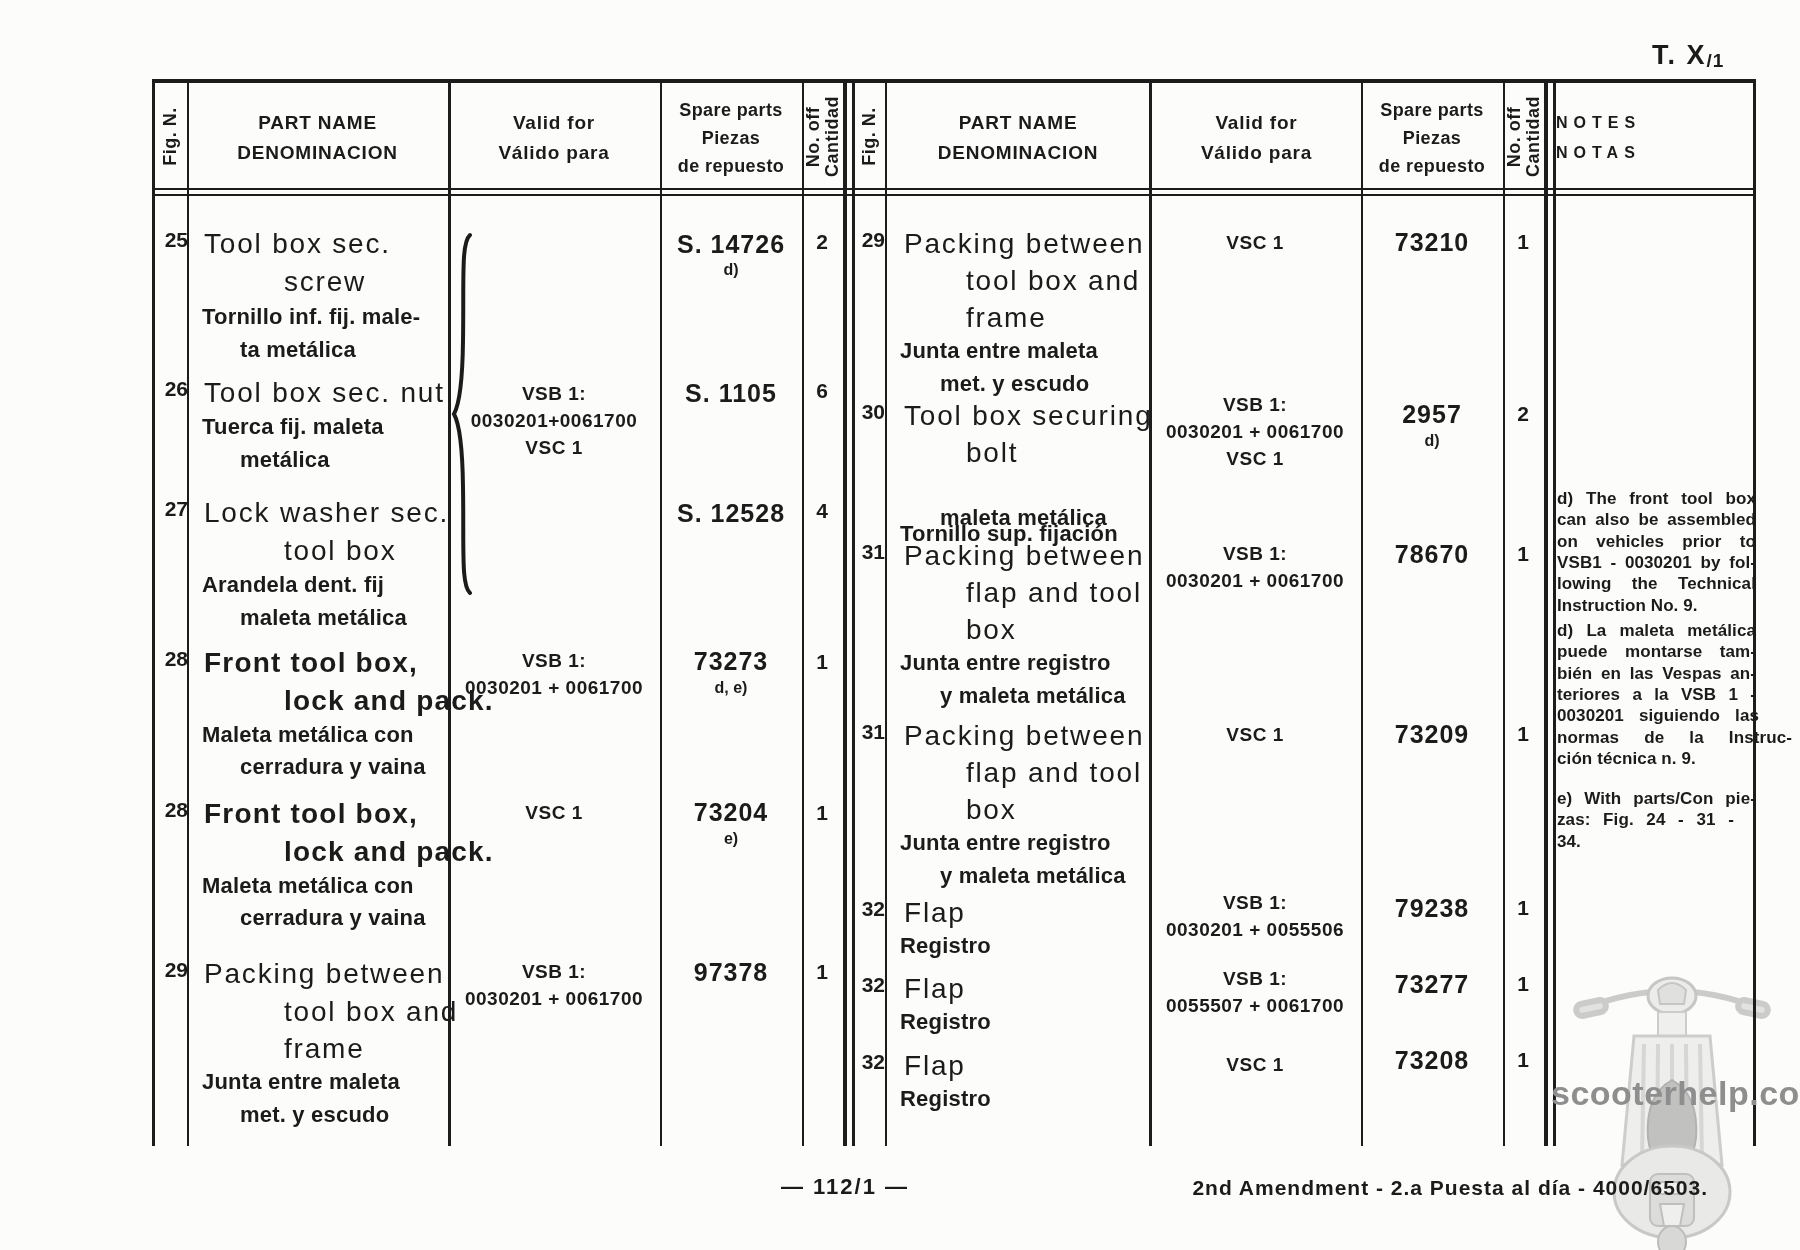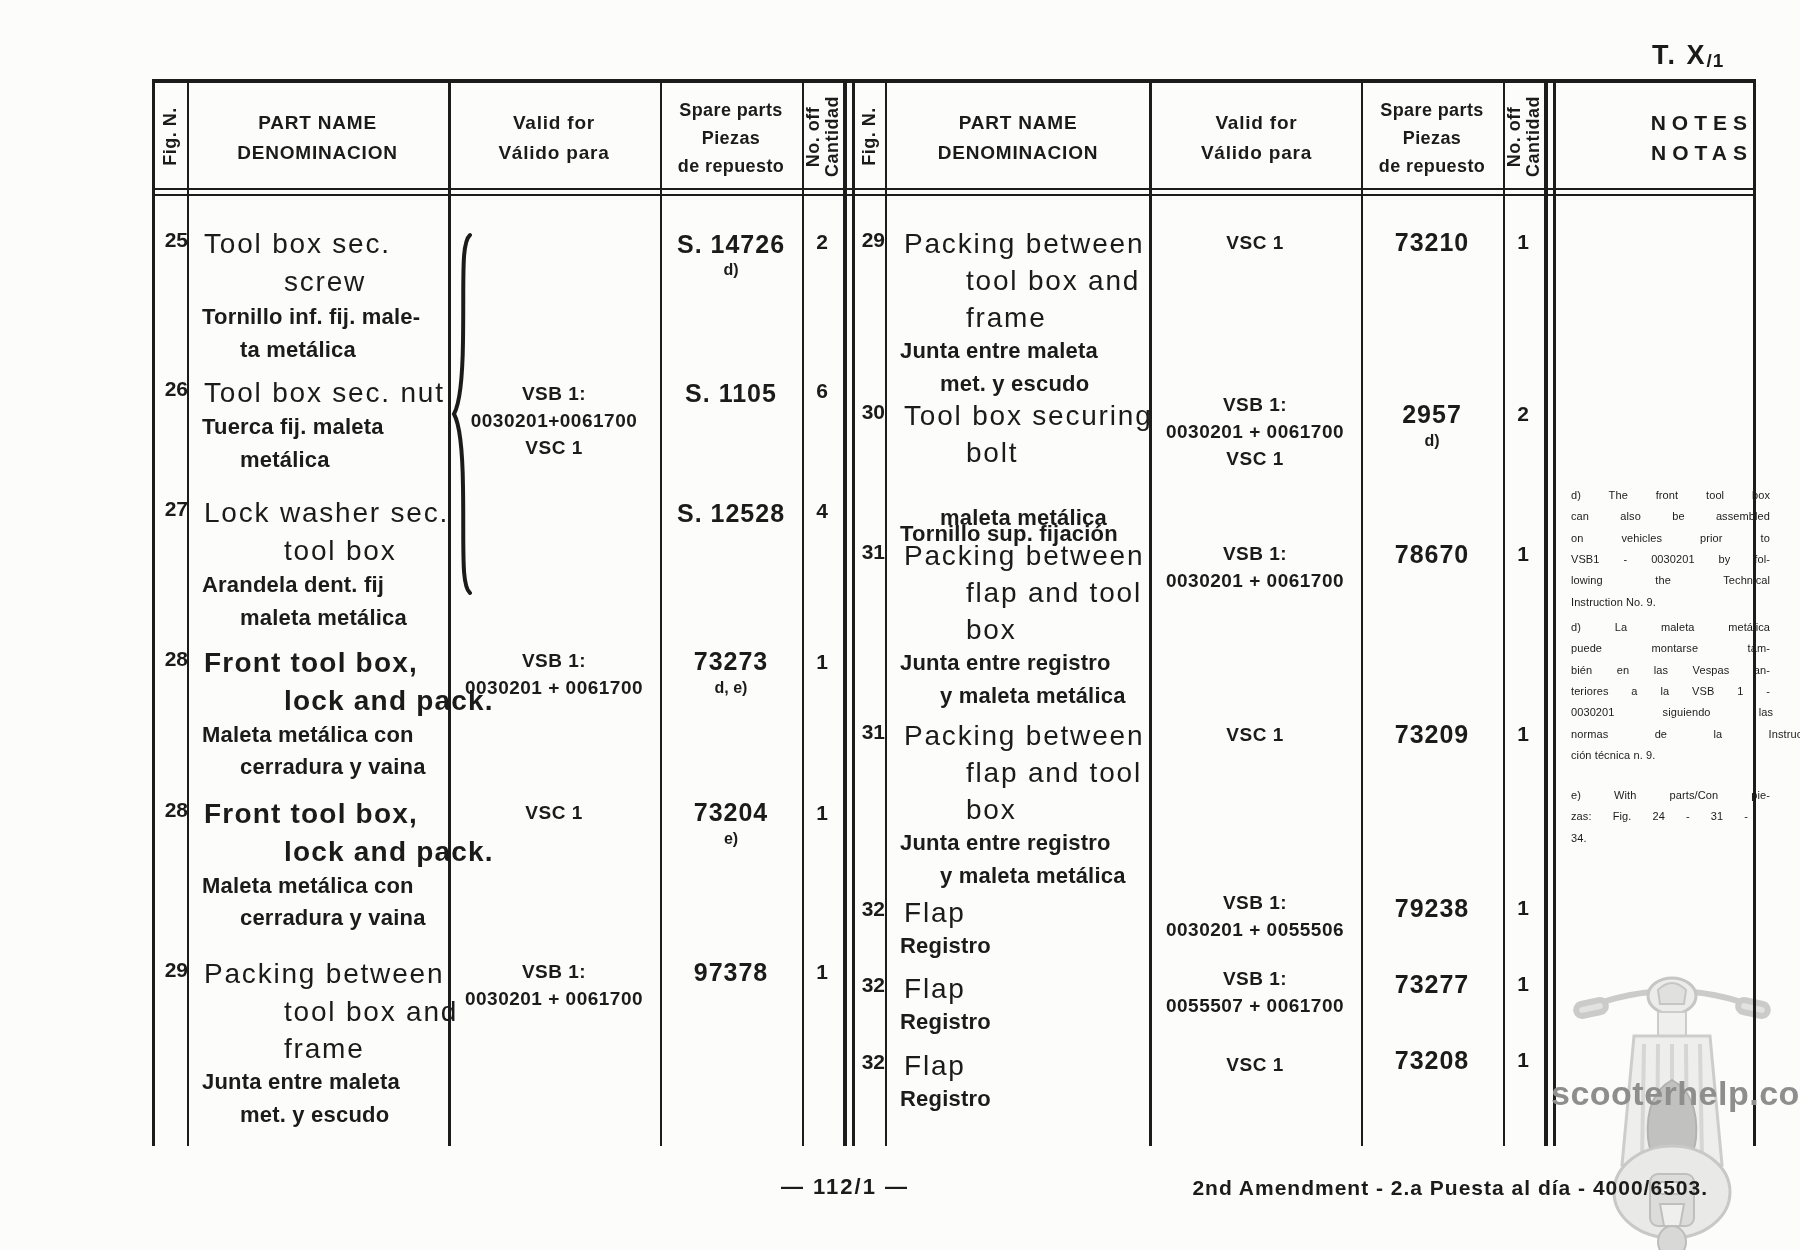--- a/index.html
+++ b/index.html
@@ -12,26 +12,26 @@
   .ln{position:absolute;background:#1c1c1c;z-index:2;}
   .cell{position:absolute;white-space:nowrap;z-index:3;}
   .fig{font-weight:bold;font-size:21px;text-align:right;}
   .en {font-size:28px;font-weight:normal;letter-spacing:1.8px;}
   .enb{font-size:28px;font-weight:bold;letter-spacing:1.2px;}
   .es {font-size:22px;font-weight:bold;letter-spacing:0.2px;}
   .validtxt{font-size:19px;font-weight:bold;transform:translateX(-50%);letter-spacing:0.5px;}
   .sparetxt{font-size:25px;font-weight:bold;transform:translateX(-50%);letter-spacing:1px;}
   .spnote{font-size:16px;font-weight:bold;transform:translateX(-50%);}
   .qtytxt{font-size:21px;font-weight:bold;transform:translateX(-50%);}
-  .noteline{font-size:11px;font-weight:normal;letter-spacing:0.1px;padding-left:14px;}
+  .noteline{font-size:17px;font-weight:bold;letter-spacing:0.1px;}
   .jl{text-align:justify;text-align-last:justify;}
   .hdr2{position:absolute;z-index:3;text-align:center;font-weight:bold;font-size:19px;line-height:30px;letter-spacing:0.8px;}
   .hdr3{position:absolute;z-index:3;text-align:center;font-weight:bold;font-size:18px;line-height:28px;letter-spacing:0.4px;}
   .rothead{position:absolute;z-index:3;text-align:center;font-weight:bold;font-size:18px;line-height:19px;transform:rotate(-90deg);letter-spacing:0.5px;}
-  .notehead{position:absolute;z-index:3;text-align:right;font-weight:bold;font-size:21px;line-height:30px;letter-spacing:6px;}
+  .notehead{position:absolute;z-index:3;text-align:left;font-weight:bold;font-size:16px;line-height:30px;letter-spacing:6px;}
   .corner{position:absolute;left:1652px;top:40px;z-index:3;font-weight:bold;font-size:27px;letter-spacing:2px;}
   .corner .sub{font-size:19px;vertical-align:-3px;letter-spacing:1px;}
   .footerleft{position:absolute;left:760px;top:1174px;width:170px;z-index:3;text-align:center;font-weight:bold;font-size:22px;letter-spacing:2px;}
   .footerright{position:absolute;right:92px;top:1176px;z-index:5;text-align:right;font-weight:bold;font-size:21px;letter-spacing:1px;}
   .wmtext{position:absolute;left:1551px;top:1074px;z-index:4;font-weight:bold;font-size:34px;color:#8e8e8e;letter-spacing:0.5px;}
   .wm{position:absolute;left:1572px;top:960px;z-index:1;}
   .bracewrap{position:absolute;left:450px;top:231px;z-index:3;}
 </style>
 </head>
 <body>

